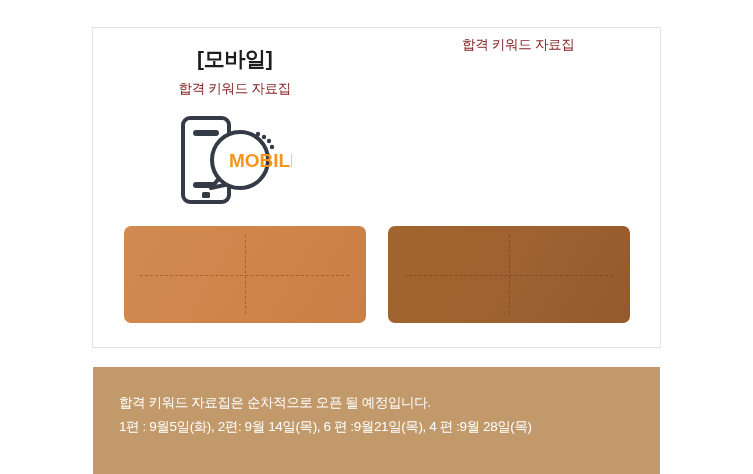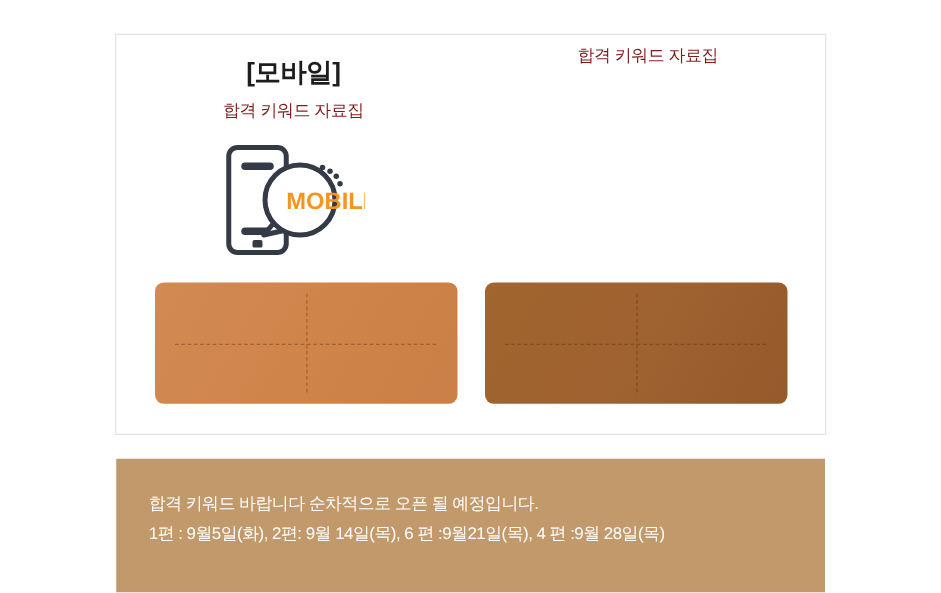--- a/index.html
+++ b/index.html
@@ -181,17 +181,17 @@
       </div>
       <div style="width:22px"></div>
       <div class="placeholder-box variant-b">
         <div class="ph-cross-h"></div>
         <div class="ph-cross-v"></div>
       </div>
     </div>
   </div>
 
   <div class="notice">
-    <div class="notice-line">합격 키워드 바랍니다 순차적으로 오픈 될 예정입니다.</div>
+    <div class="notice-line">합격 키워드 자료집은 순차적으로 오픈 될 예정입니다.</div>
     <div class="notice-line">1편 : 9월5일(화), 2편: 9월 14일(목), 6 편 :9월21일(목), 4 편 :9월 28일(목)</div>
   </div>
 
 </div>
 
 </body></html>

